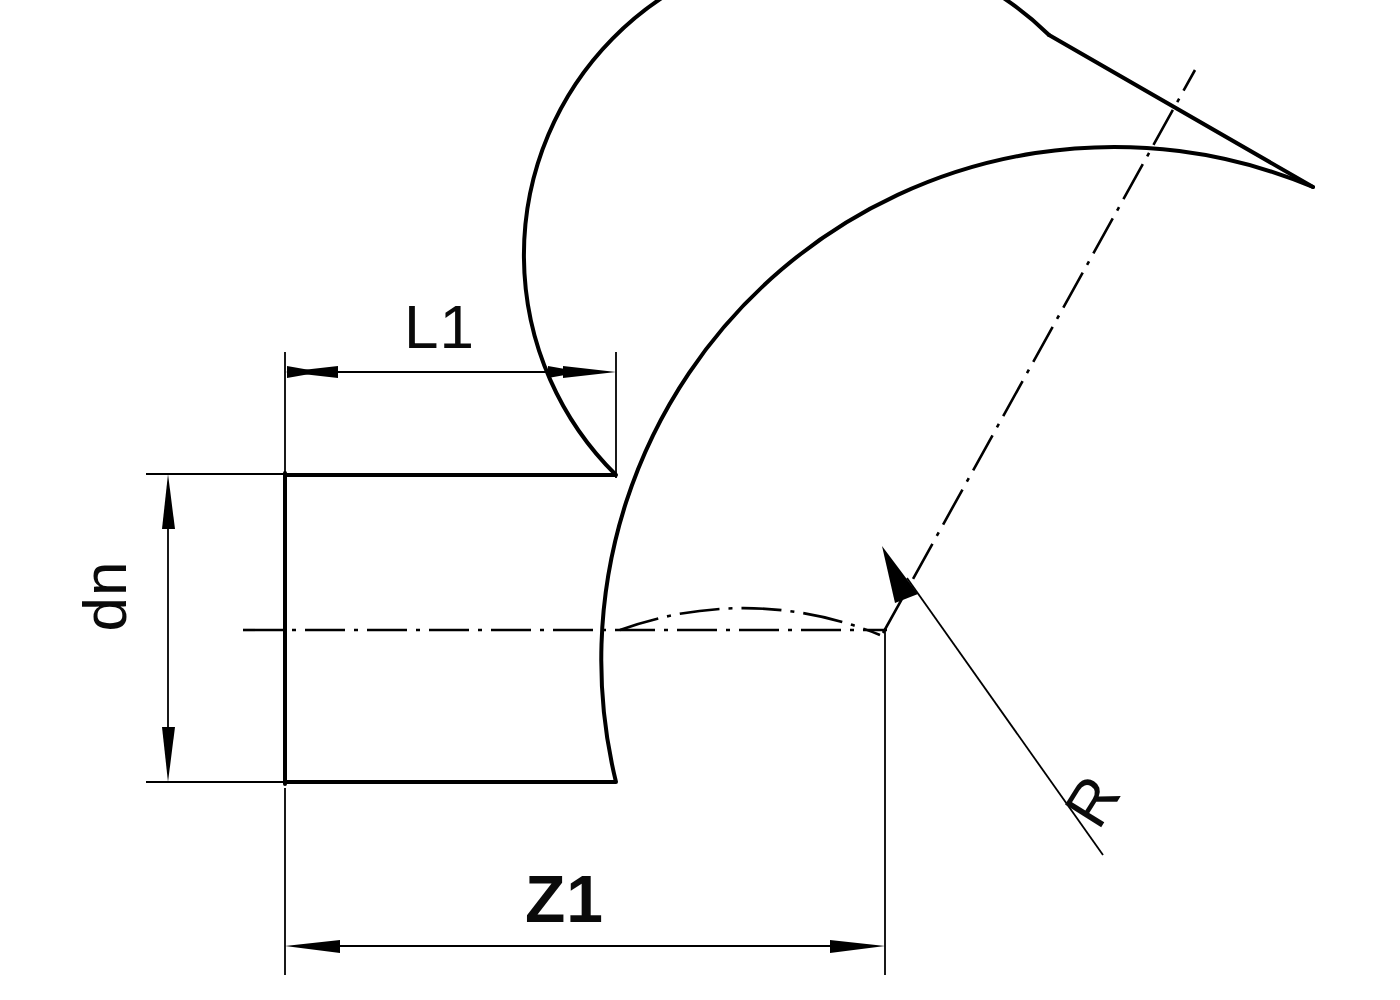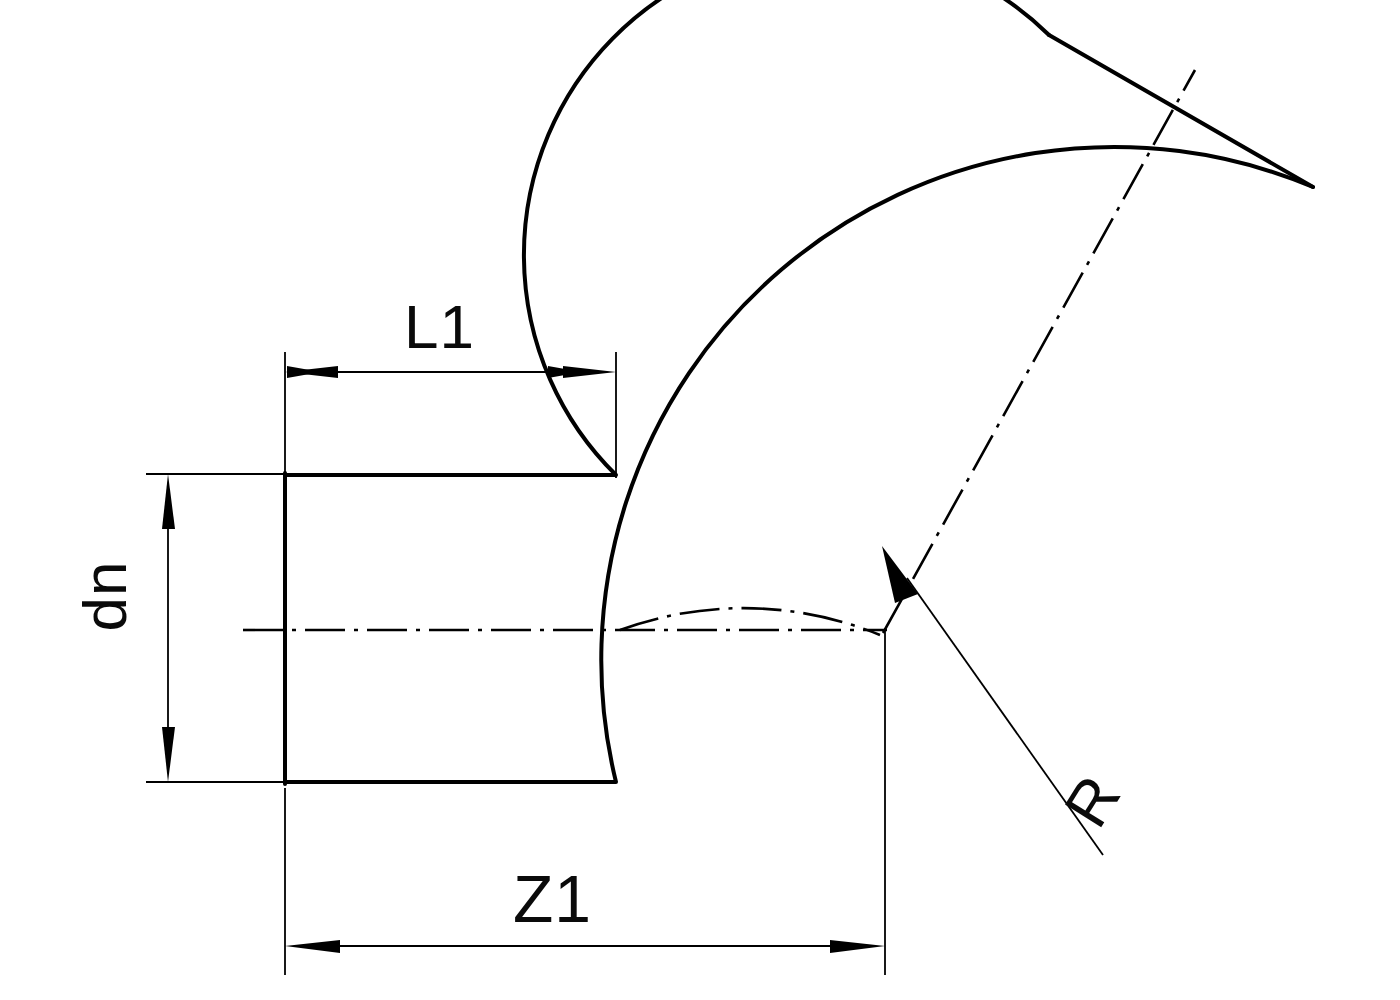--- a/index.html
+++ b/index.html
@@ -3,21 +3,21 @@
 <meta charset="utf-8">
 <style>
   html,body{margin:0;padding:0;background:#ffffff;}
   body{width:1400px;height:1000px;overflow:hidden;
        font-family:"Liberation Sans", sans-serif;color:#000;}
   #stage{position:relative;width:1212px;height:1000px;background:#ffffff;}
   svg#drawing{position:absolute;left:0;top:0;width:1400px;height:1000px;}
   .lbl{position:absolute;font-family:"Liberation Sans", sans-serif;
        font-weight:400;color:#0a0a0a;white-space:nowrap;line-height:1;}
   #label-L1{left:404px;top:296px;font-size:62px;letter-spacing:1px;}
-  #label-Z1{left:513px;top:866px;font-size:66px;letter-spacing:1px;}
+  #label-Z1{left:525px;top:866px;font-size:66px;letter-spacing:1px;font-weight:bold;}
   #label-dn{left:70px;top:565px;font-size:62px;letter-spacing:1px;
             transform:rotate(-90deg);transform-origin:50% 50%;}
   #label-R{left:1070px;top:770px;font-size:62px;letter-spacing:1px;
            transform:rotate(-58deg);transform-origin:50% 50%;}
 </style>
 </head>
 <body>
 
 <div id="stage">
 

